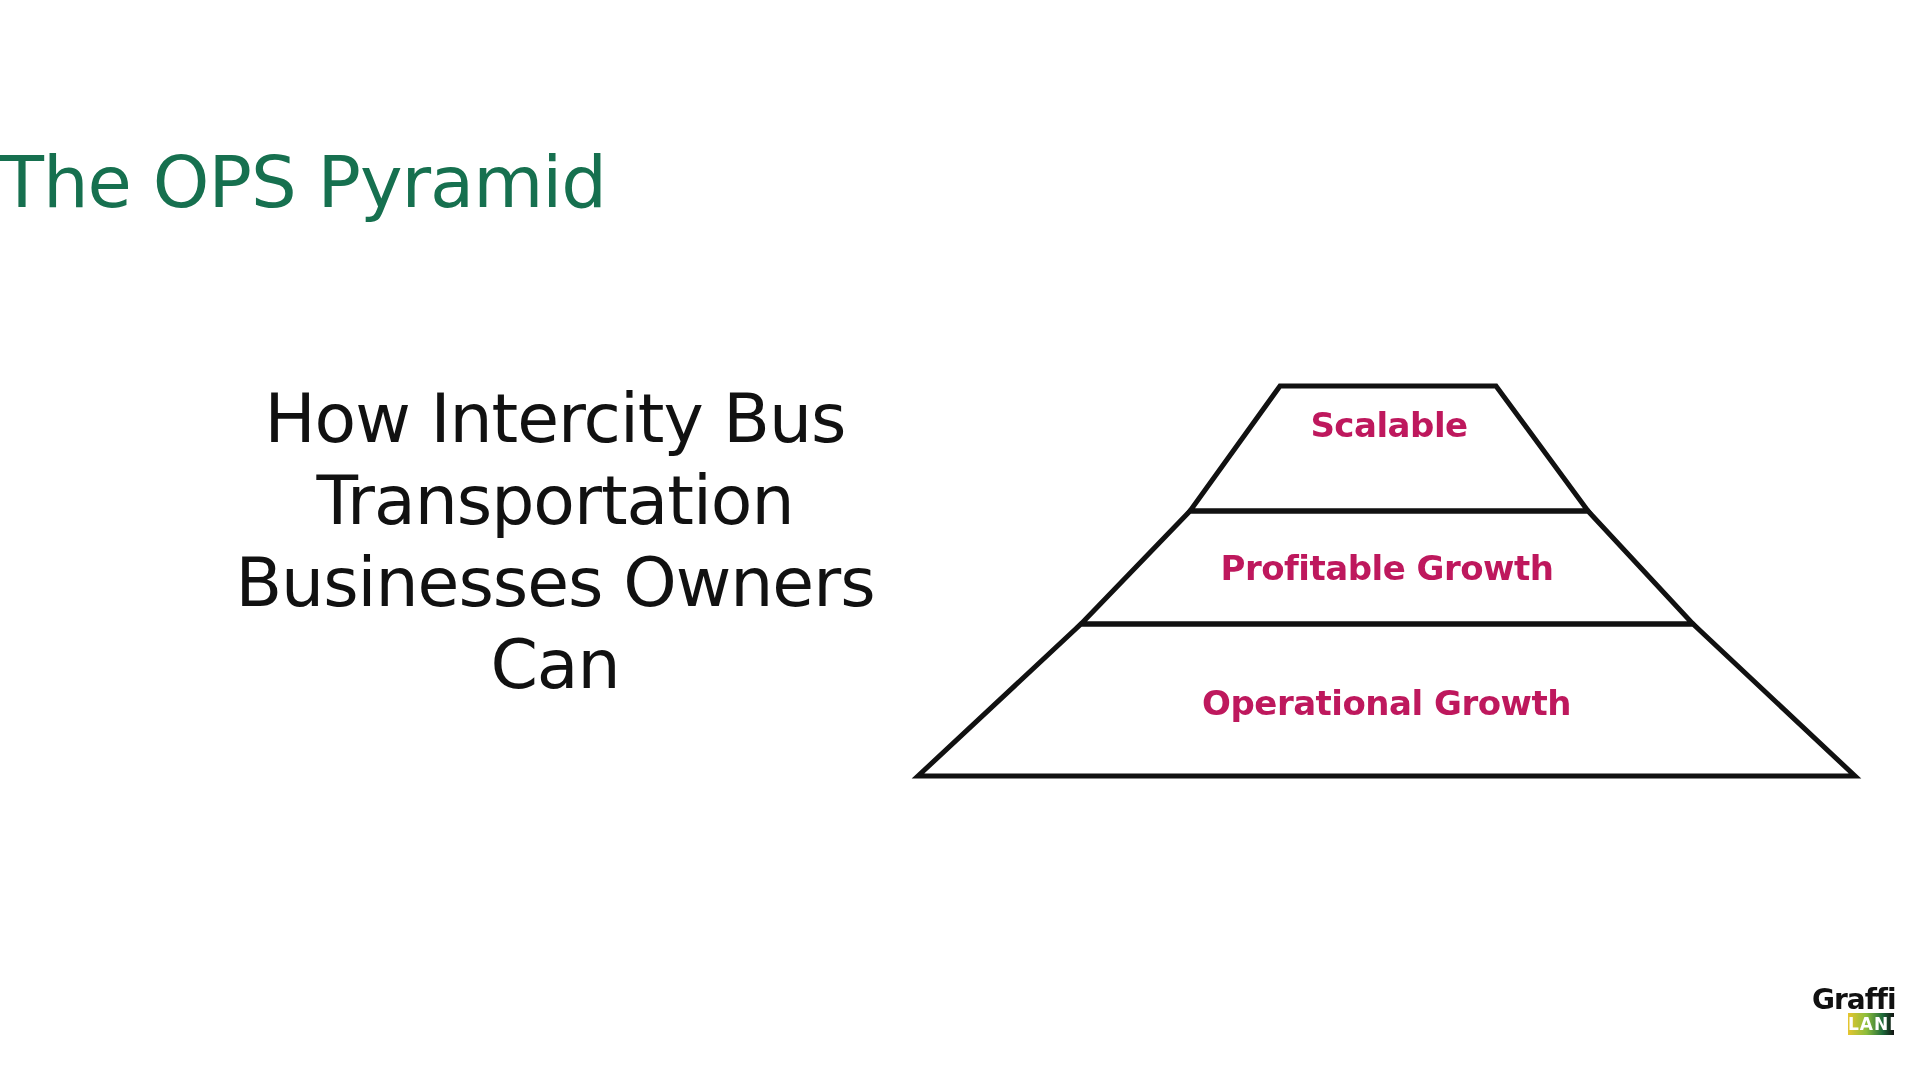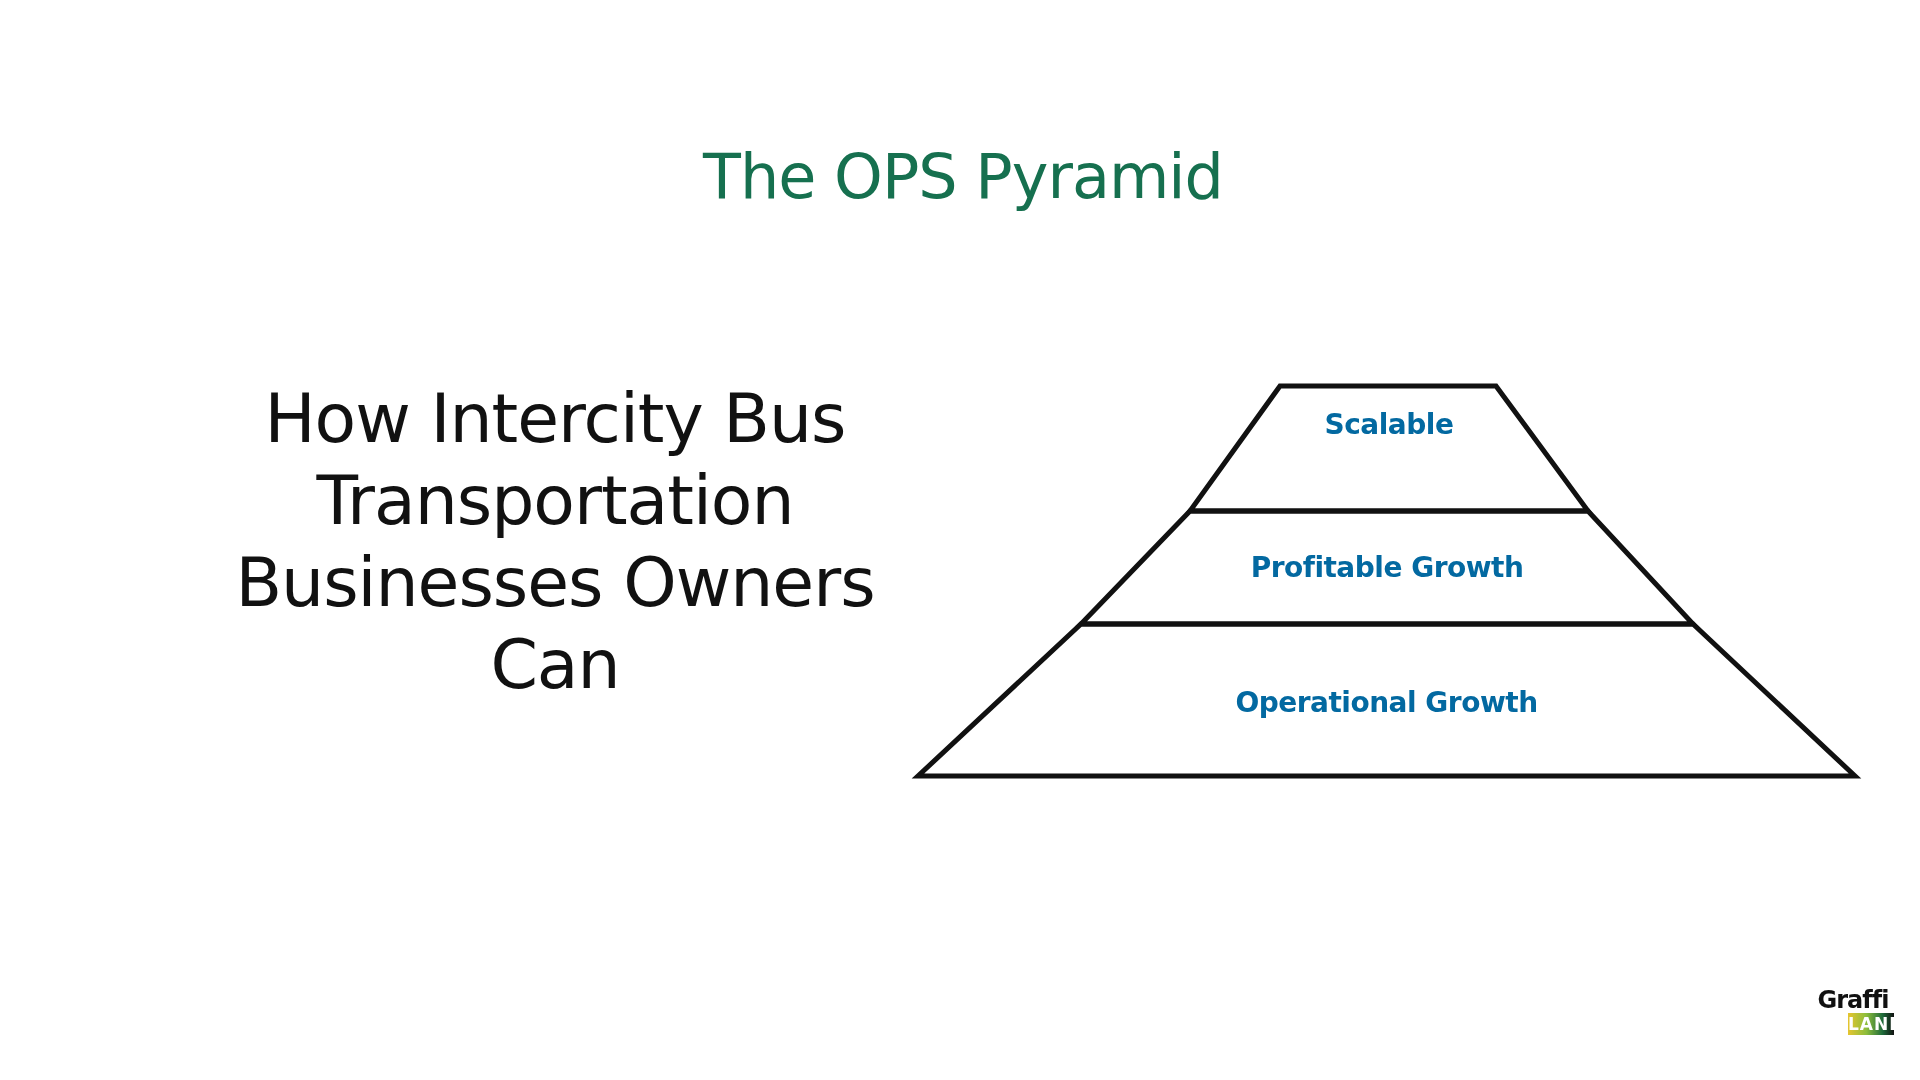--- a/index.html
+++ b/index.html
@@ -1,24 +1,24 @@
 <!DOCTYPE html>
 <html><head>
 <meta charset="utf-8">
 <style>
   html, body { margin:0; padding:0; background:#ffffff; }
   body { width:1920px; height:1080px; position:relative; overflow:hidden; font-family:"Liberation Sans", sans-serif; }
-  .title { position:absolute; left:0; width:1878px; top:140px; text-align:center; font-size:62px; color:#16704f; font-family:"DejaVu Sans", sans-serif; font-weight:400; letter-spacing:-1px;margin-left:24px; }
+  .title { position:absolute; left:0; width:1878px; top:140px; text-align:left; font-size:72px; color:#16704f; font-family:"DejaVu Sans", sans-serif; font-weight:400; letter-spacing:-1px; }
   .subtitle { position:absolute; left:195px; width:720px; top:378px; text-align:center; font-family:"DejaVu Sans", sans-serif; font-size:68px; line-height:82px; color:#111; letter-spacing:-1px; }
   .subtitle span { display:block; }
   svg.pyr { position:absolute; left:0; top:0; }
-  .lbl { position:absolute; text-align:center; font-family:"DejaVu Sans", sans-serif; font-weight:700; font-size:28px; color:#0369a1; letter-spacing:-0.5px; }
+  .lbl { position:absolute; text-align:center; font-family:"DejaVu Sans", sans-serif; font-weight:700; font-size:34px; color:#be185d; letter-spacing:-0.5px; }
   .lbl span { display:block; line-height:54px; }
   .logo { position:absolute; left:1812px; top:988px; width:82px; height:48px; }
-  .logo .g { font-family:"DejaVu Sans", sans-serif; font-weight:700; font-size:24px; color:#111; line-height:24px; letter-spacing:-1px; text-align:center; }
+  .logo .g { font-family:"DejaVu Sans", sans-serif; font-weight:700; font-size:28px; color:#111; line-height:24px; letter-spacing:-1px; text-align:center; }
   .logo .land { height:22px; margin-top:1px; background:linear-gradient(90deg,#e6c530 0%,#8cbd3b 40%,#1e6b3a 75%,#111 100%); color:#fff; font-family:"DejaVu Sans", sans-serif; font-weight:700; font-size:17px; line-height:22px; text-align:center; letter-spacing:1px;margin-left:36px; }
 </style>
 </head>
 <body>
 
 <div class="title">The OPS Pyramid</div>
 
 <div class="subtitle">
   <span>How Intercity Bus</span>
   <span>Transportation</span>

